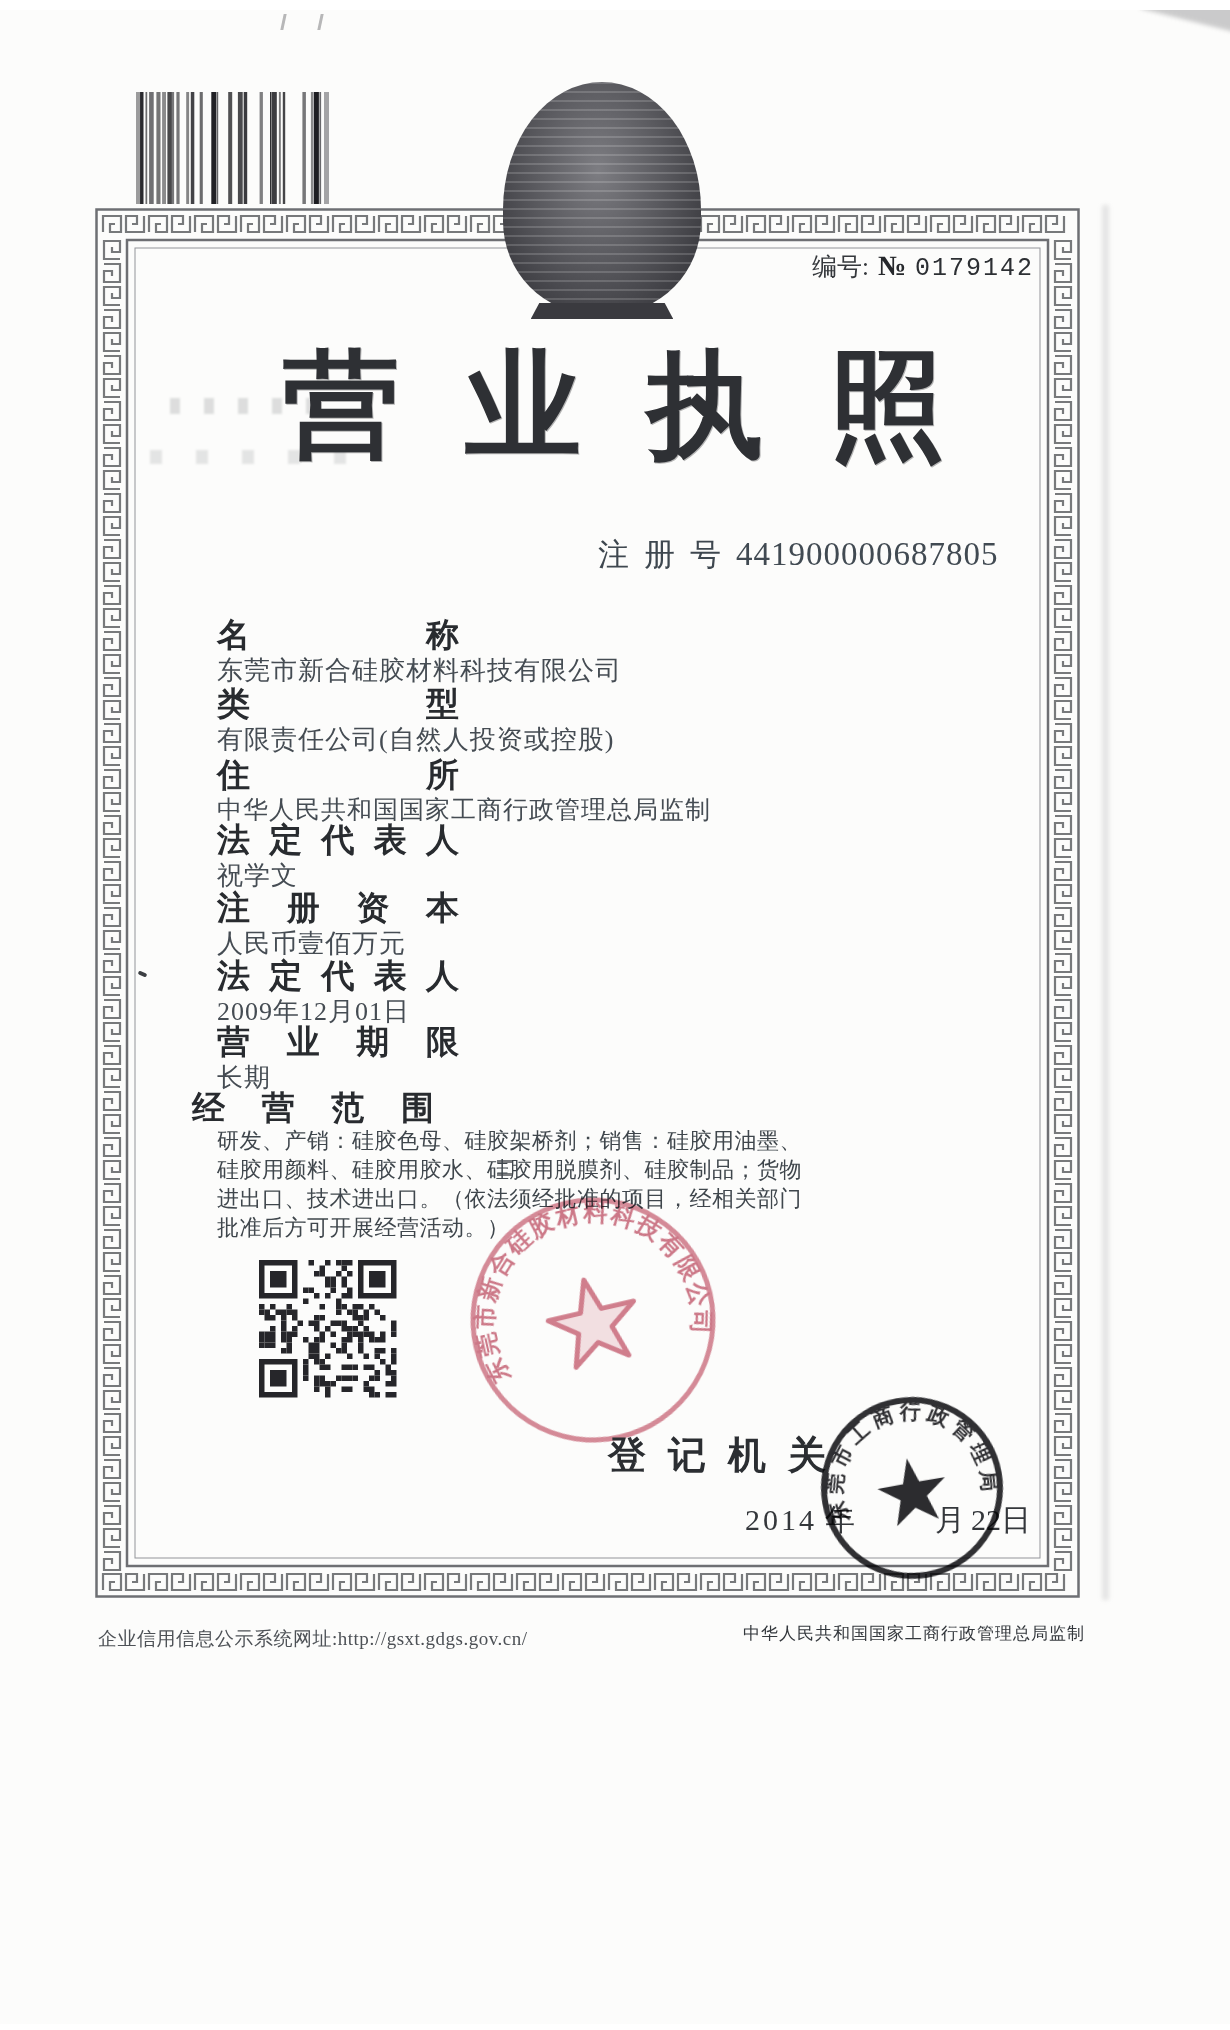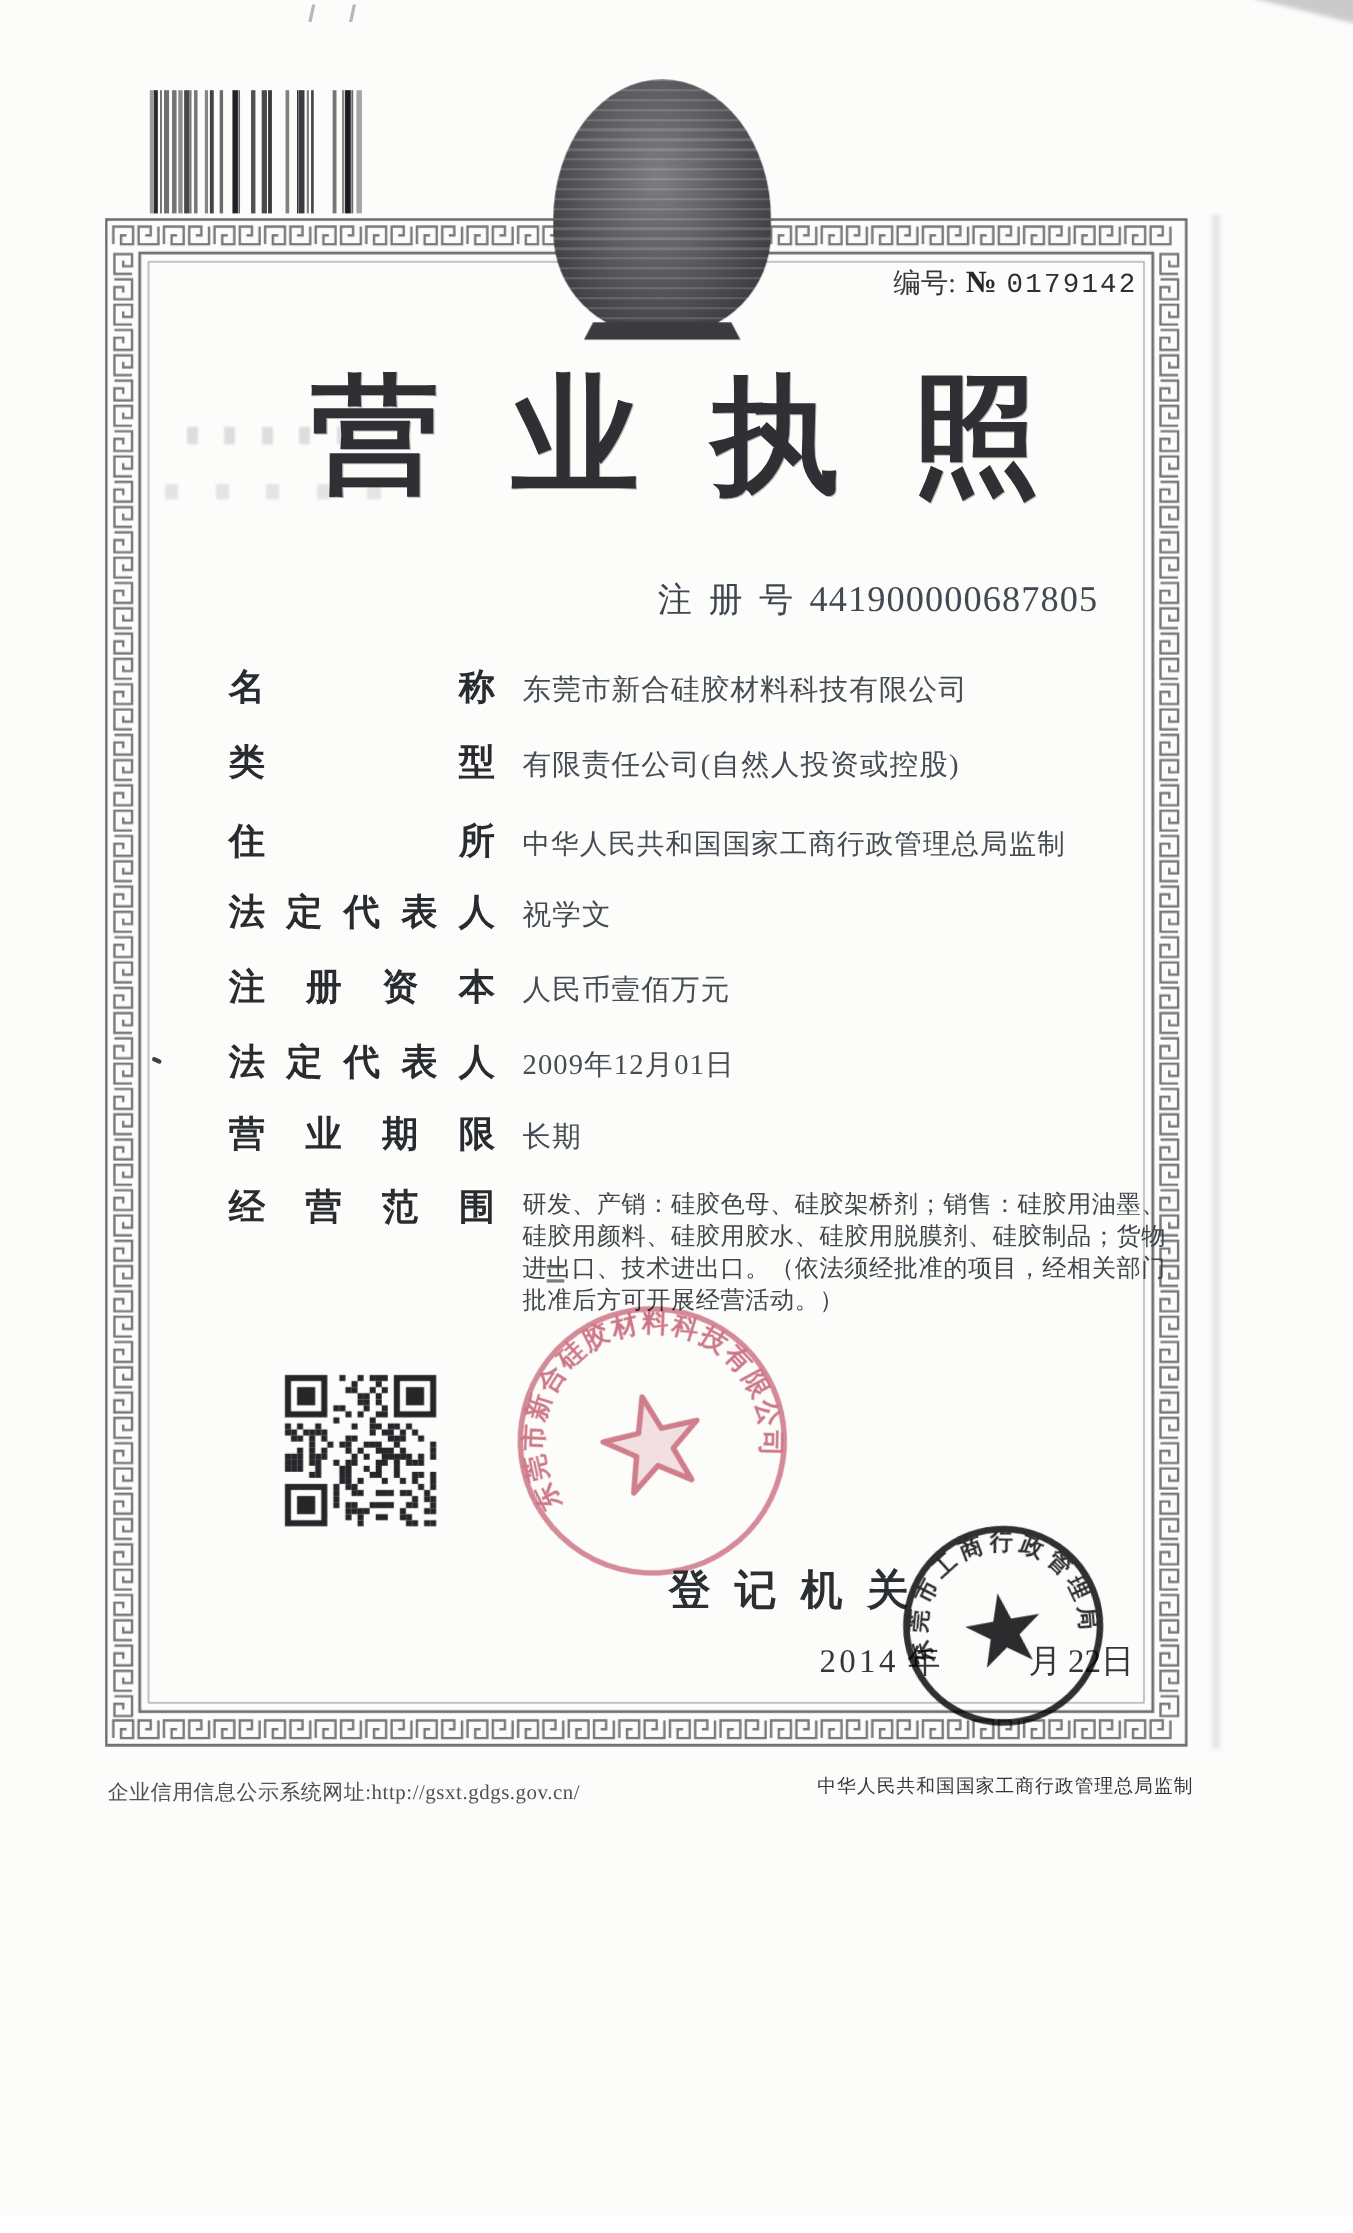--- a/index.html
+++ b/index.html
@@ -1,17 +1,17 @@
 <!DOCTYPE html>
 <html><head>
 <meta charset="utf-8">
 <style>
   html,body{margin:0;padding:0;background:#ffffff;}
   .scan{position:relative;width:1230px;height:2014px;background:#fcfcfb;overflow:hidden;
-        font-family:"Liberation Serif","DejaVu Serif",serif;color:#2b2e32;}
+        font-family:"Liberation Serif","DejaVu Serif",serif;color:#2b2e32;margin-top:10px;}
 
   
   .frame{position:absolute;left:95px;top:198px;width:985px;height:1390px;opacity:.88;}
 
   
   .barcode{position:absolute;left:136px;top:78px;width:195px;height:120px;}
   .emblem{position:absolute;left:503px;top:72px;width:198px;height:232px;
           background:
             repeating-linear-gradient(180deg, rgba(255,255,255,.16) 0 2px, rgba(0,0,0,0) 2px 9px),
             radial-gradient(ellipse at 48% 38%, #7d7d82 0%, #59595e 45%, #404045 75%, #323237 100%);
@@ -26,21 +26,21 @@
 
   .title{position:absolute;left:283px;top:318px;font-family:Liberation Sans, sans-serif;
          font-size:116px;font-weight:800;letter-spacing:66px;color:#2e3034;white-space:nowrap;
          text-shadow:1px 1px 0 rgba(45,45,48,.35);}
 
   .regno-row{position:absolute;left:598px;top:524px;display:flex;align-items:baseline;white-space:nowrap;}
   .regno-label{font-size:31px;color:#3e474f;letter-spacing:15px;}
   .regno-value{font-size:33px;color:#414a52;letter-spacing:1px;}
 
   
-  .row{position:absolute;left:208px;display:flex;align-items:baseline;}
+  .row{position:absolute;left:192px;display:flex;align-items:baseline;flex-direction:column;}
   .row.topalign{align-items:flex-start;}
   .flabel{display:inline-block;width:242px;font-size:33px;font-weight:700;color:#282b2f;
           text-align:justify;text-align-last:justify;line-height:1.1;}
   .fvalue{margin-left:25px;font-size:26px;color:#454c53;letter-spacing:1px;white-space:nowrap;}
   .fvalue.scope{width:585px;font-size:22px;line-height:29px;letter-spacing:.5px;white-space:normal;color:#3f464c;}
 
   
   .qr{position:absolute;left:257px;top:1248px;width:140px;height:140px;}
   .company-seal{position:absolute;left:448px;top:1165px;width:290px;height:290px;
                 transform:rotate(-13deg);opacity:.85;mix-blend-mode:multiply;}

